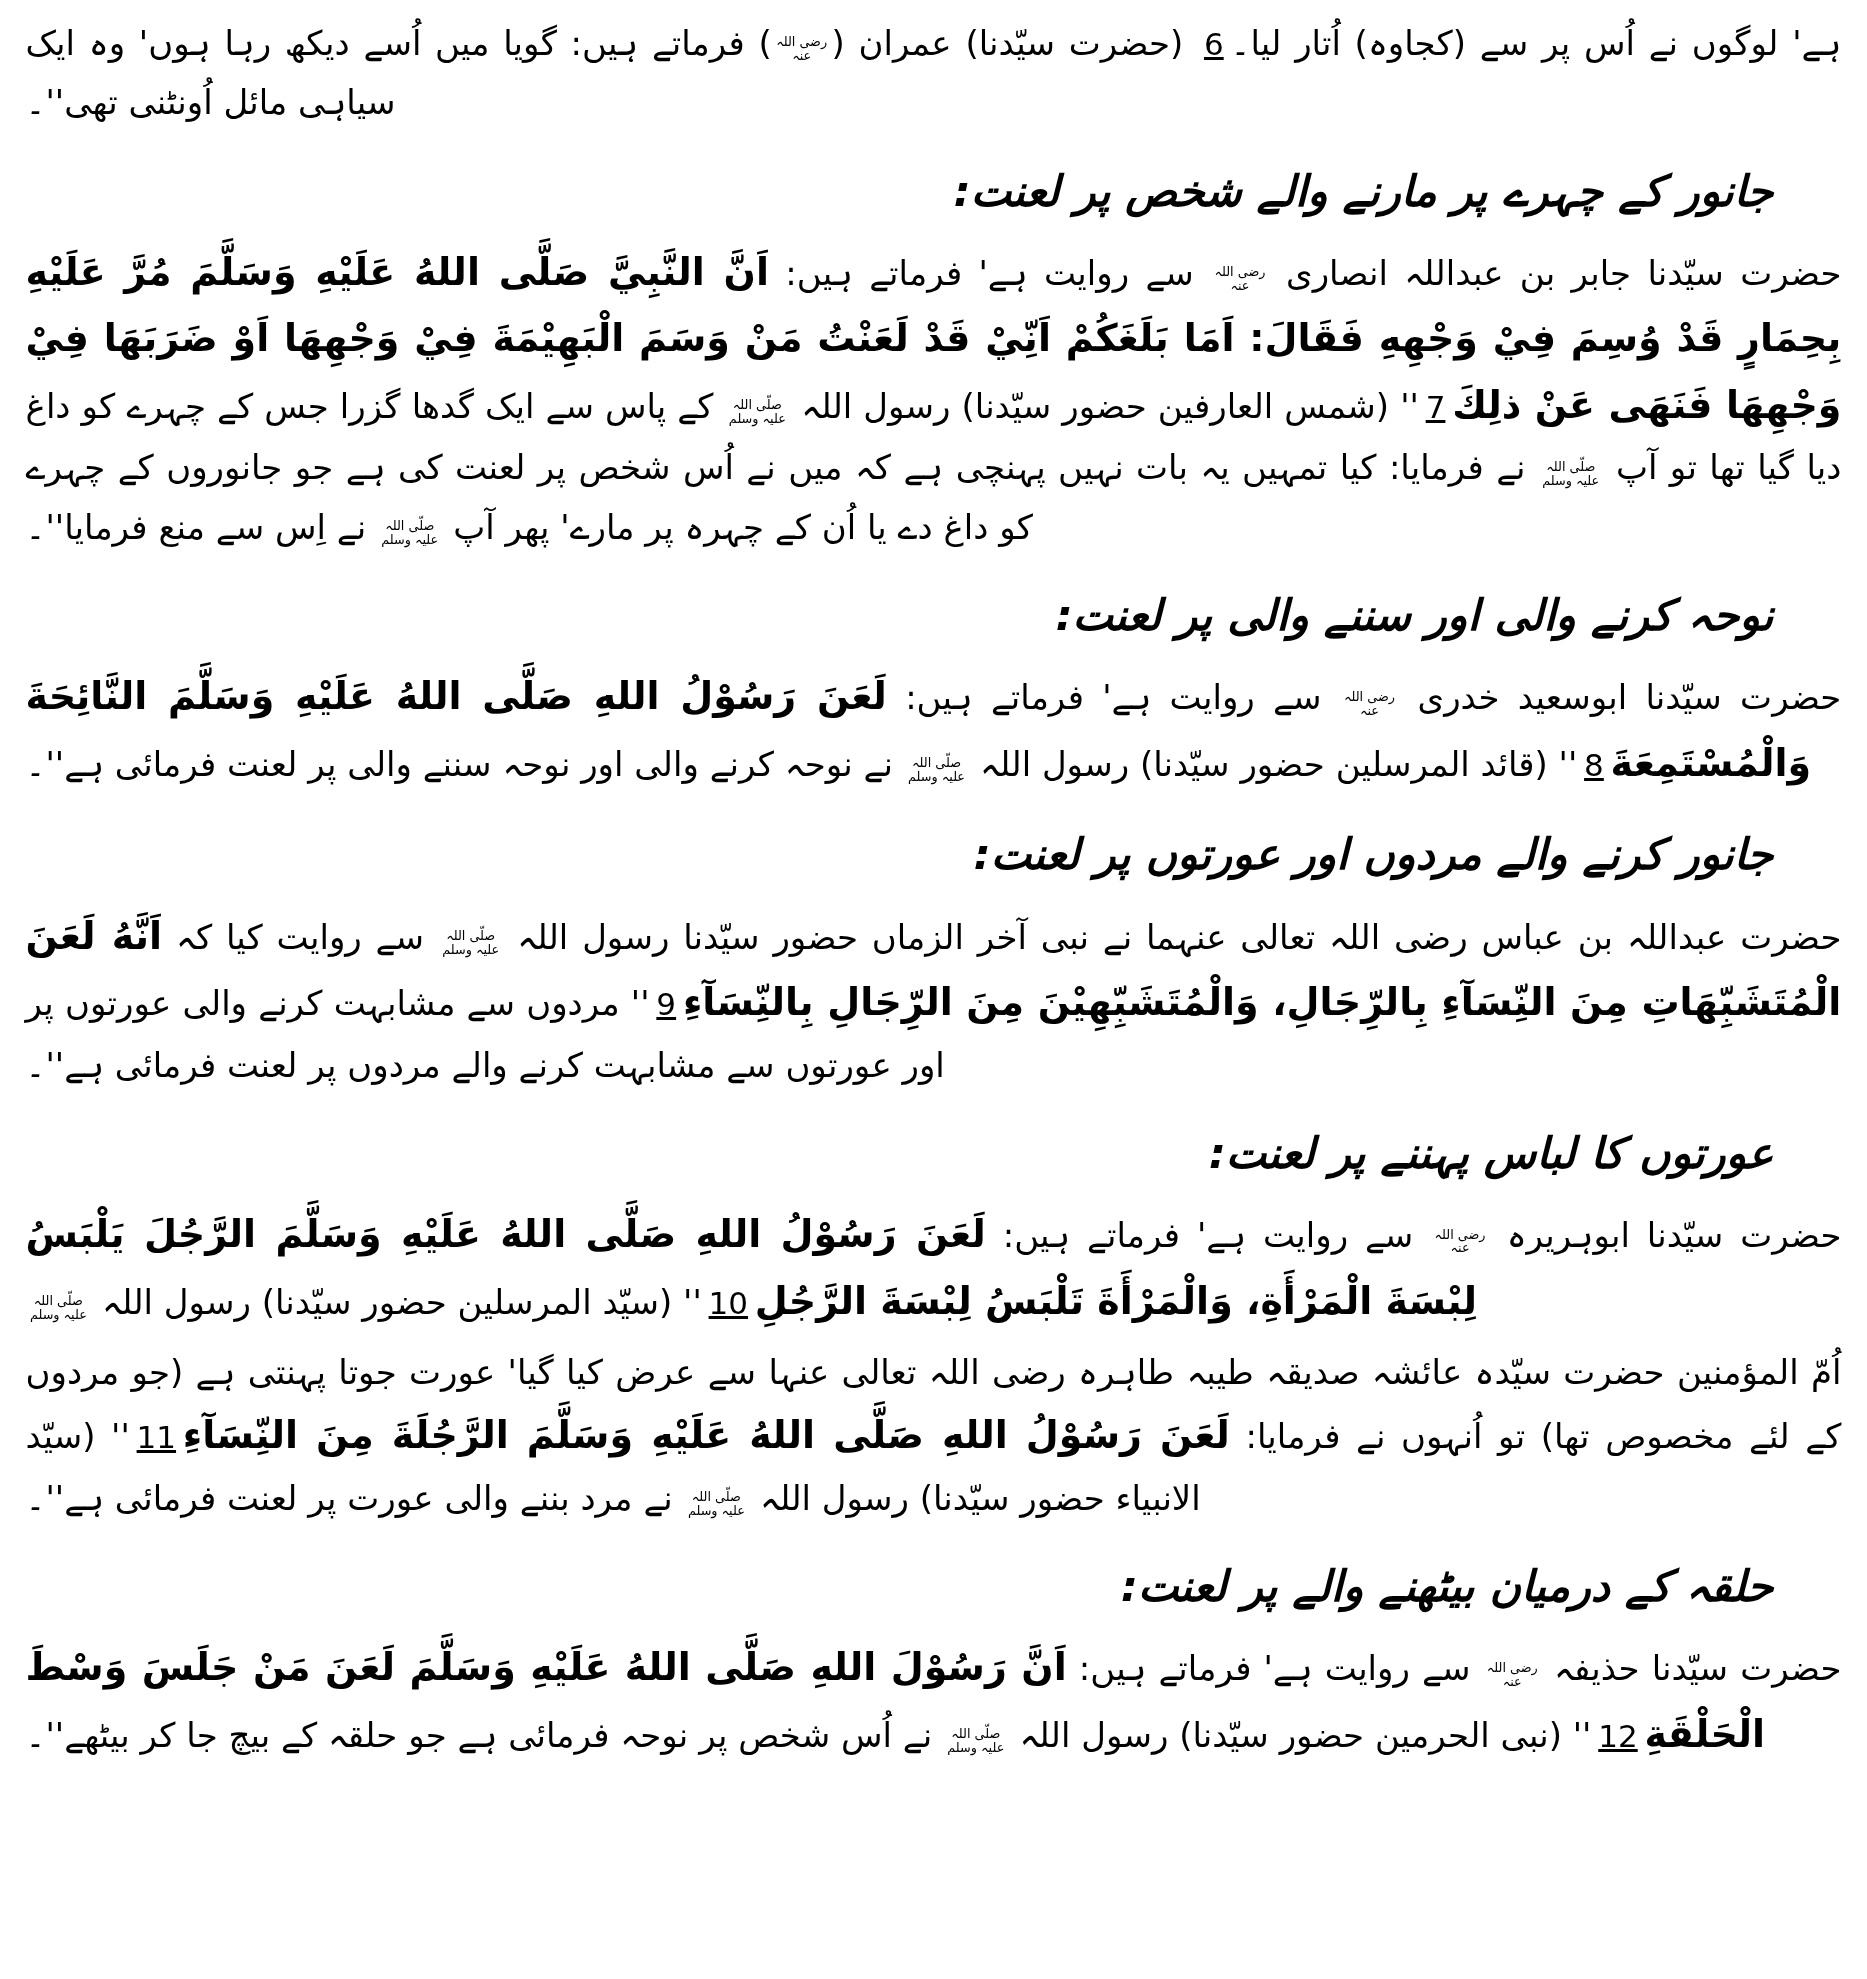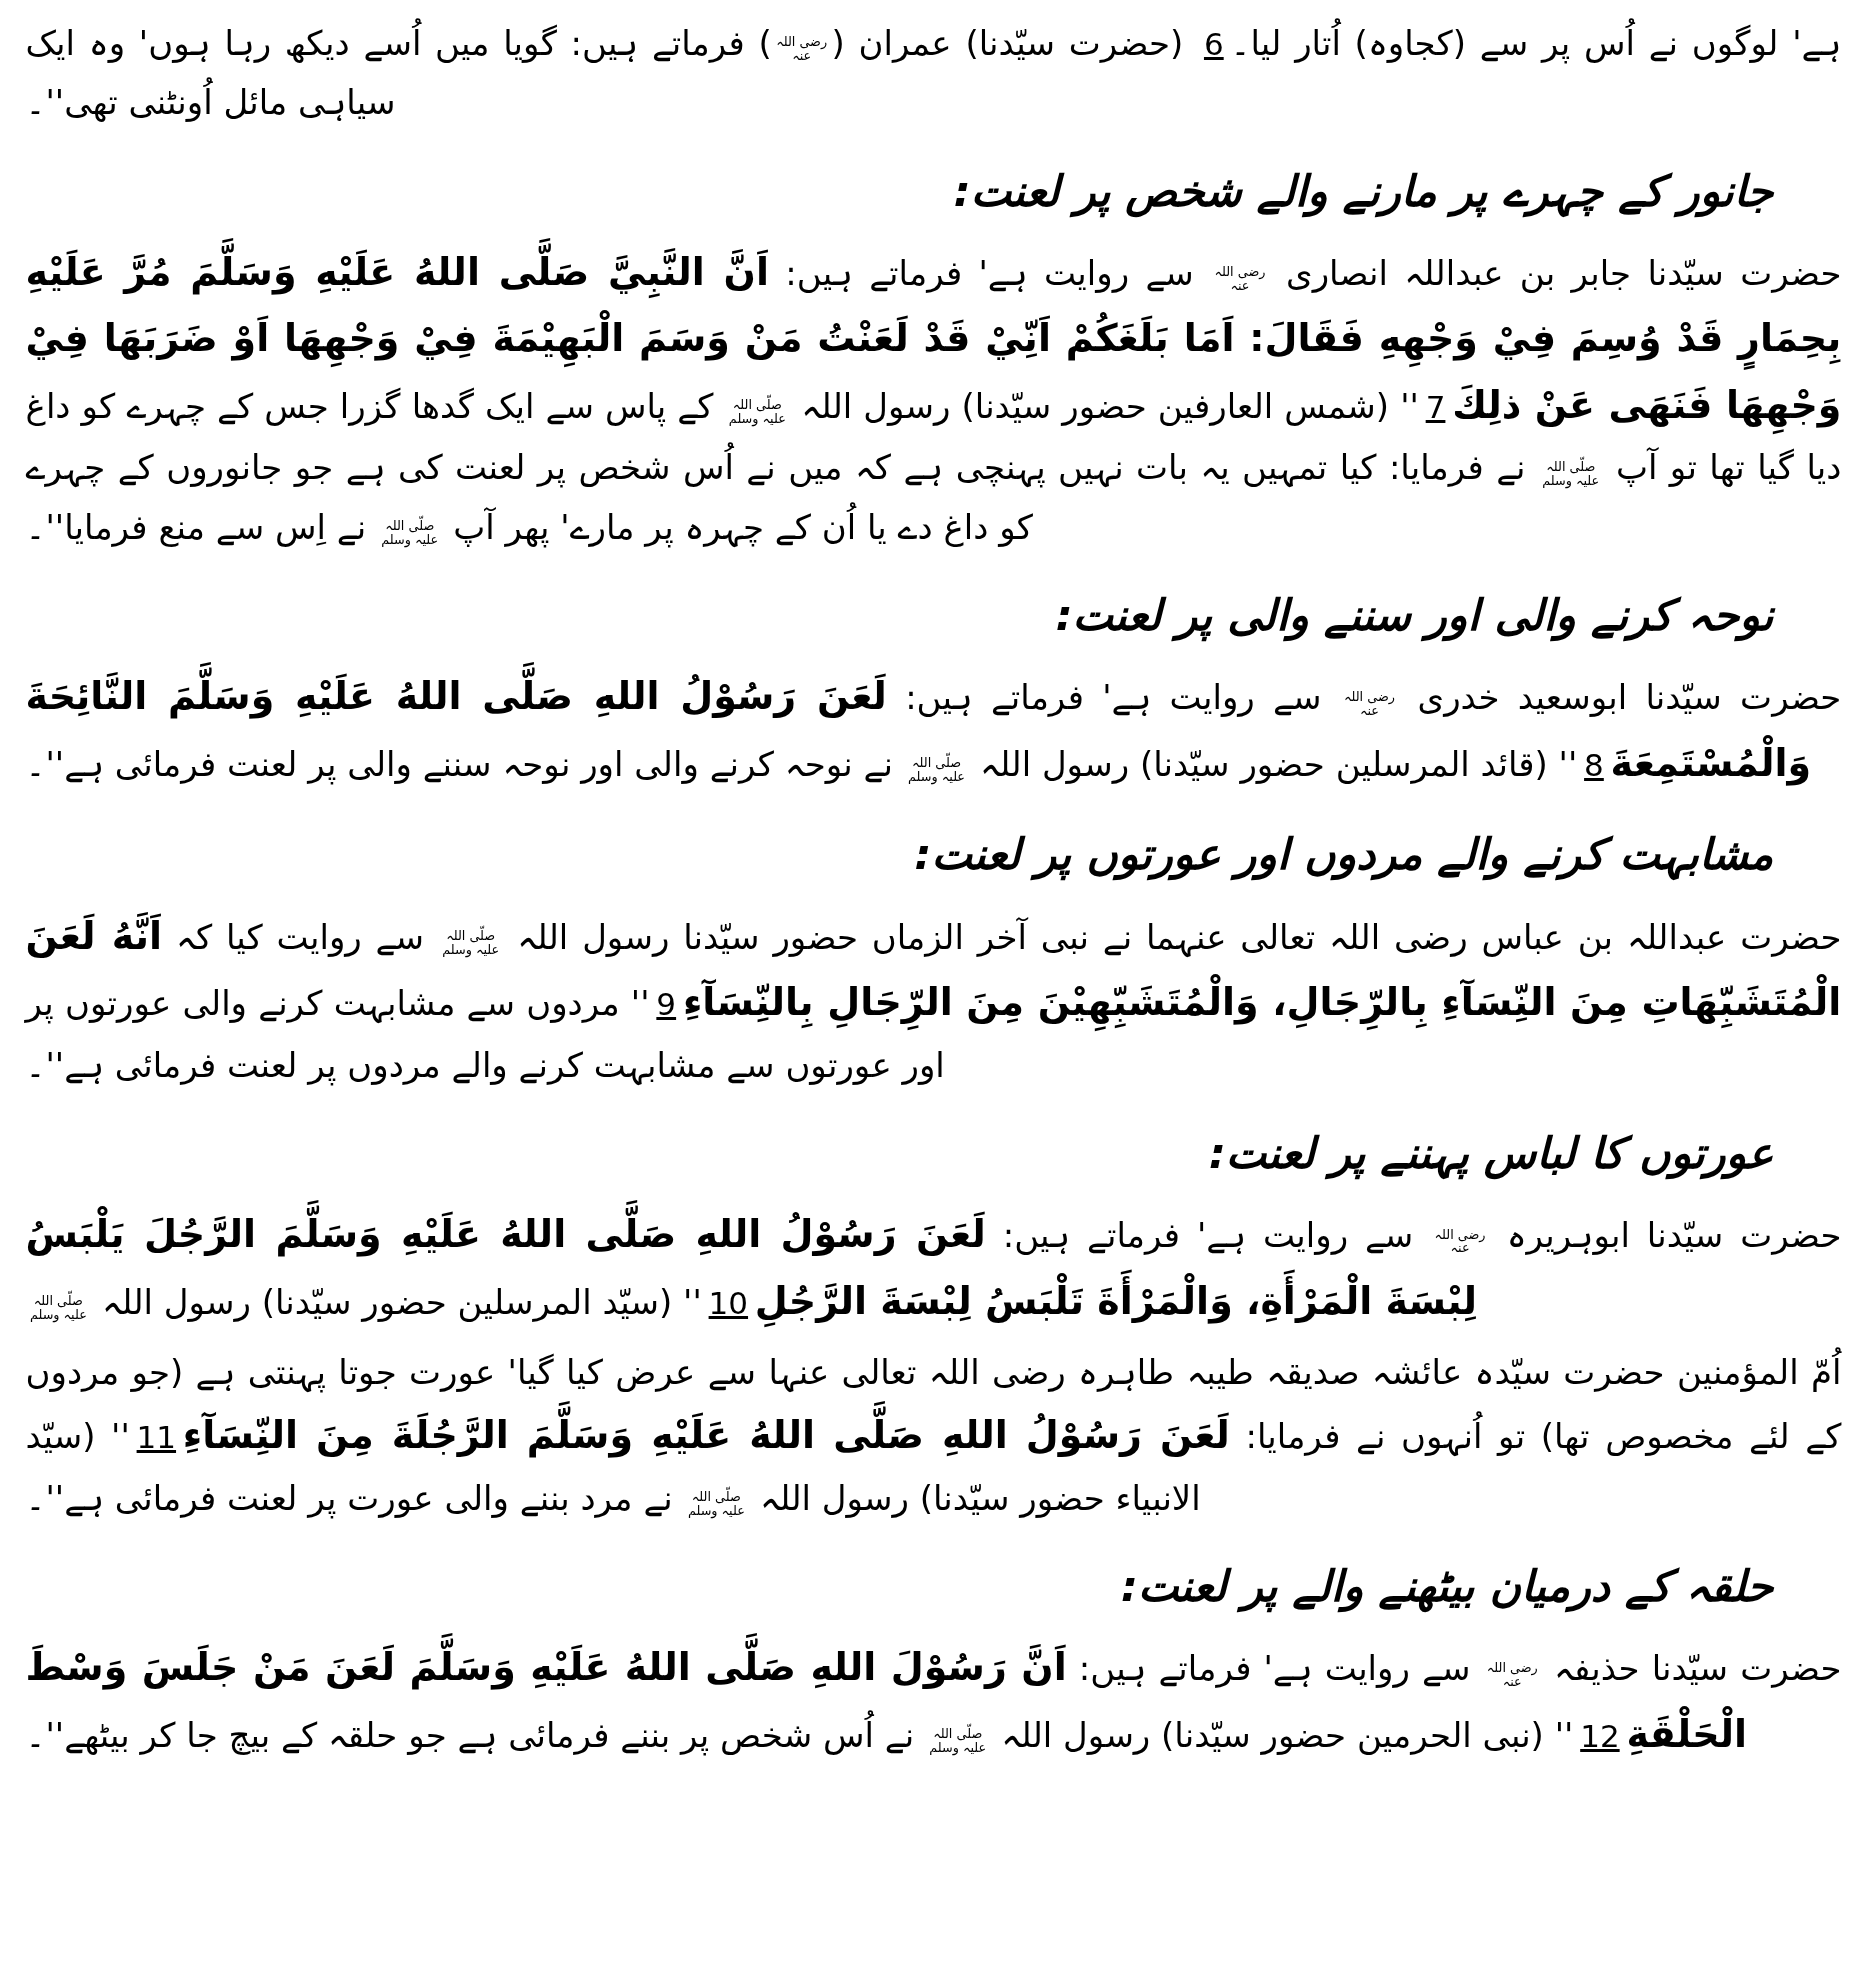--- a/index.html
+++ b/index.html
@@ -101,21 +101,21 @@
         <h2 class="heading">نوحہ کرنے والی اور سننے والی پر لعنت:</h2>
         <p class="para"><span class="urdu">حضرت سیّدنا ابوسعید خدری </span><span class="honorific">
             <span class="hrow">رضی اللہ</span>
             <span class="hrow">عنہ</span>
           </span><span class="urdu"> سے روایت ہے' فرماتے ہیں: </span><span class="arabic">لَعَنَ رَسُوْلُ اللهِ صَلَّى اللهُ عَلَيْهِ وَسَلَّمَ النَّائِحَةَ وَالْمُسْتَمِعَةَ</span><span class="refnum">8</span><span class="urdu">'' (قائد المرسلین حضور سیّدنا) رسول اللہ </span><span class="honorific">
             <span class="hrow">صلّی اللہ</span>
             <span class="hrow">علیہ وسلم</span>
           </span><span class="urdu"> نے نوحہ کرنے والی اور نوحہ سننے والی پر لعنت فرمائی ہے''۔</span></p>
       </div>
       <div class="section">
-        <h2 class="heading">مشابہت کرنے والے مردوں اور عورتوں پر لعنت:</h2>
+        <h2 class="heading">جانور کرنے والے مردوں اور عورتوں پر لعنت:</h2>
         <p class="para"><span class="urdu">حضرت عبداللہ بن عباس رضی اللہ تعالی عنہما نے نبی آخر الزماں حضور سیّدنا رسول اللہ </span><span class="honorific">
             <span class="hrow">صلّی اللہ</span>
             <span class="hrow">علیہ وسلم</span>
           </span><span class="urdu"> سے روایت کیا کہ </span><span class="arabic">اَنَّهُ لَعَنَ الْمُتَشَبِّهَاتِ مِنَ النِّسَآءِ بِالرِّجَالِ، وَالْمُتَشَبِّهِيْنَ مِنَ الرِّجَالِ بِالنِّسَآءِ</span><span class="refnum">9</span><span class="urdu">'' مردوں سے مشابہت کرنے والی عورتوں پر اور عورتوں سے مشابہت کرنے والے مردوں پر لعنت فرمائی ہے''۔</span></p>
       </div>
       <div class="section">
         <h2 class="heading">عورتوں کا لباس پہننے پر لعنت:</h2>
         <p class="para"><span class="urdu">حضرت سیّدنا ابوہریرہ </span><span class="honorific">
             <span class="hrow">رضی اللہ</span>
             <span class="hrow">عنہ</span>
@@ -131,17 +131,17 @@
           </span><span class="urdu"> نے مرد بننے والی عورت پر لعنت فرمائی ہے''۔</span></p>
       </div>
       <div class="section">
         <h2 class="heading">حلقہ کے درمیان بیٹھنے والے پر لعنت:</h2>
         <p class="para"><span class="urdu">حضرت سیّدنا حذیفہ </span><span class="honorific">
             <span class="hrow">رضی اللہ</span>
             <span class="hrow">عنہ</span>
           </span><span class="urdu"> سے روایت ہے' فرماتے ہیں: </span><span class="arabic">اَنَّ رَسُوْلَ اللهِ صَلَّى اللهُ عَلَيْهِ وَسَلَّمَ لَعَنَ مَنْ جَلَسَ وَسْطَ الْحَلْقَةِ</span><span class="refnum">12</span><span class="urdu">'' (نبی الحرمین حضور سیّدنا) رسول اللہ </span><span class="honorific">
             <span class="hrow">صلّی اللہ</span>
             <span class="hrow">علیہ وسلم</span>
-          </span><span class="urdu"> نے اُس شخص پر بننے فرمائی ہے جو حلقہ کے بیچ جا کر بیٹھے''۔</span></p>
+          </span><span class="urdu"> نے اُس شخص پر نوحہ فرمائی ہے جو حلقہ کے بیچ جا کر بیٹھے''۔</span></p>
       </div>
     </div>
 </div>
 
 
 </body></html>

